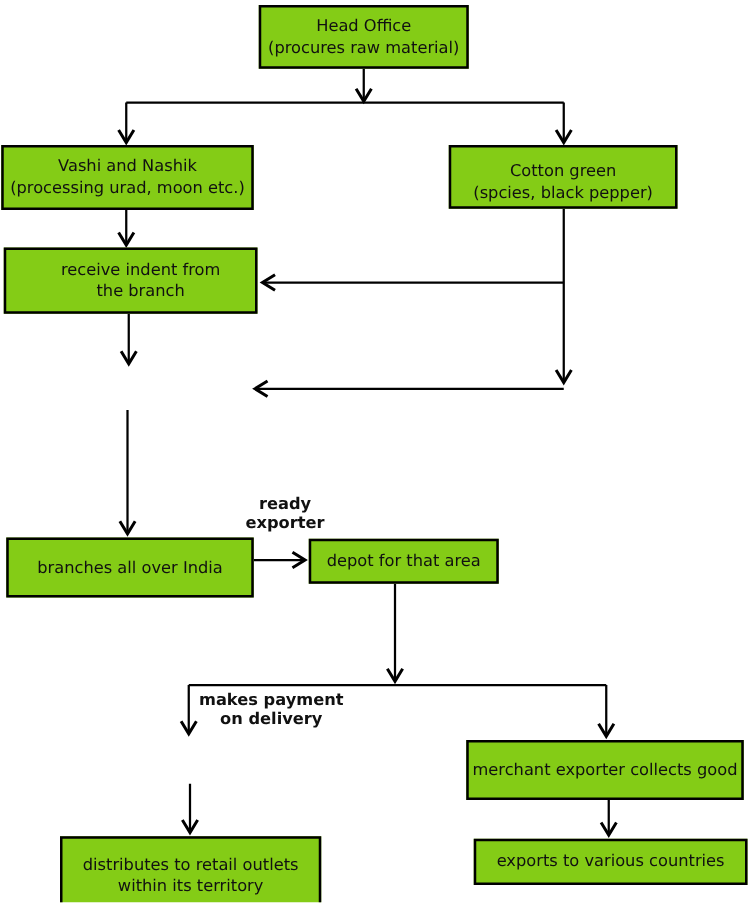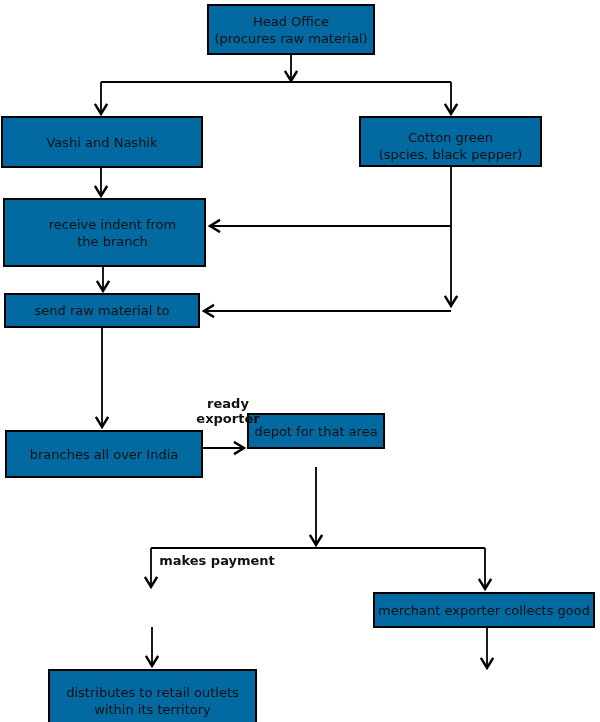--- a/index.html
+++ b/index.html
@@ -18,21 +18,21 @@
   }
   .wires {
     position: absolute;
     left: 0;
     top: 0;
   }
   .box {
     position: absolute;
     box-sizing: border-box;
     border: 2px solid #000000;
-    background: #0369a1;
+    background: #84cc16;
     display: flex;
     flex-direction: column;
     align-items: center;
     justify-content: center;
     text-align: center;
     font-size: 13px;
     line-height: 17px;
     padding: 2px 4px;
   }
   .box .line { display: block; white-space: nowrap; }
@@ -77,57 +77,59 @@
     </g>
   </svg>
 
   <div class="box" style="left:207px; top:4px; width:168px; height:51px;">
     <span class="line">Head Office</span>
     <span class="line">(procures raw material)</span>
   </div>
 
   <div class="box" style="left:1px; top:116px; width:202px; height:52px;align-items:center;">
     <span class="line">Vashi and Nashik</span>
+    <span class="line">(processing urad, moon etc.)</span>
   </div>
 
   <div class="box" style="left:359px; top:116px; width:183px; height:51px;justify-content:flex-end;">
     <span class="line">Cotton green</span>
     <span class="line">(spcies, black pepper)</span>
   </div>
 
-  <div class="box" style="left:3px; top:198px; width:203px; height:69px;padding-left:20px;">
+  <div class="box" style="left:3px; top:198px; width:203px; height:53px;padding-left:20px;">
     <span class="line">receive indent from</span>
     <span class="line">the branch</span>
   </div>
 
-  <div class="box" style="left:4px; top:293px; width:196px; height:35px;">
-    <span class="line">send raw material to</span>
-  </div>
 
   <div class="box" style="left:5px; top:430px; width:198px; height:48px;">
     <span class="line">branches all over India</span>
   </div>
 
-  <div class="box" style="left:247px; top:413px; width:138px; height:36px;align-items:center;">
+  <div class="box" style="left:247px; top:431px; width:152px; height:36px;align-items:center;">
     <span class="line">depot for that area</span>
   </div>
 
 
   <div class="box" style="left:48px; top:669px; width:209px; height:64px;">
     <span class="line">distributes to retail outlets</span>
     <span class="line">within its territory</span>
   </div>
 
-  <div class="box" style="left:373px; top:592px; width:222px; height:36px;justify-content:center;">
+  <div class="box" style="left:373px; top:592px; width:222px; height:48px;justify-content:center;">
     <span class="line">merchant exporter collects good</span>
   </div>
 
+  <div class="box" style="left:379px; top:671px; width:219px; height:37px;">
+    <span class="line">exports to various countries</span>
+  </div>
 
   <div class="float-label" style="left:193px; top:396px; width:70px;">
     <span class="line">ready</span>
     <span class="line">exporter</span>
   </div>
 
   <div class="float-label" style="left:157px; top:553px; width:120px;text-align:center;">
     <span class="line">makes payment</span>
+    <span class="line">on delivery</span>
   </div>
 
 </div>
 
 </body></html>

